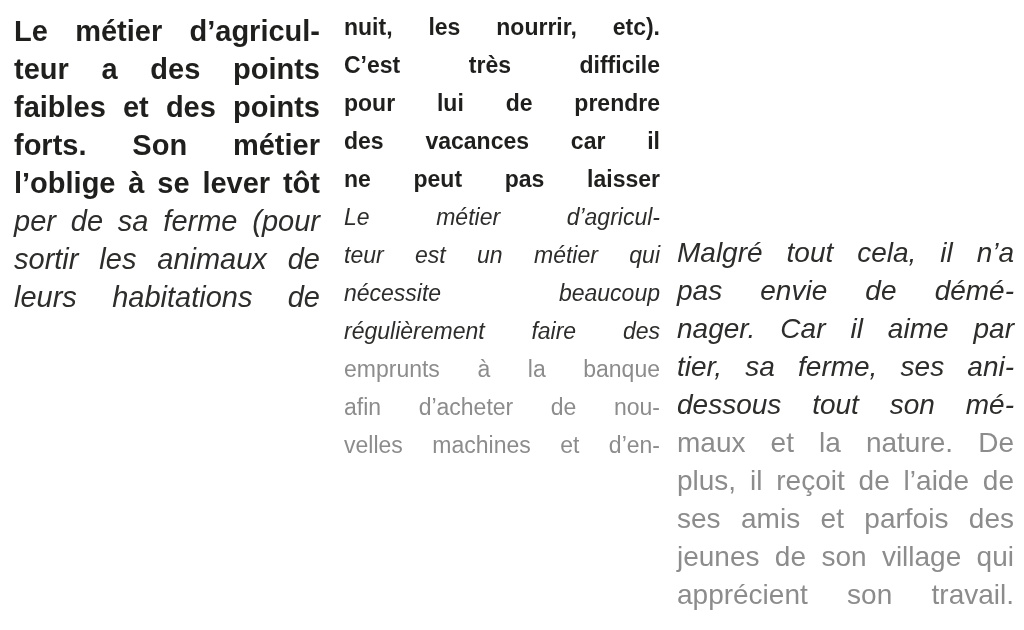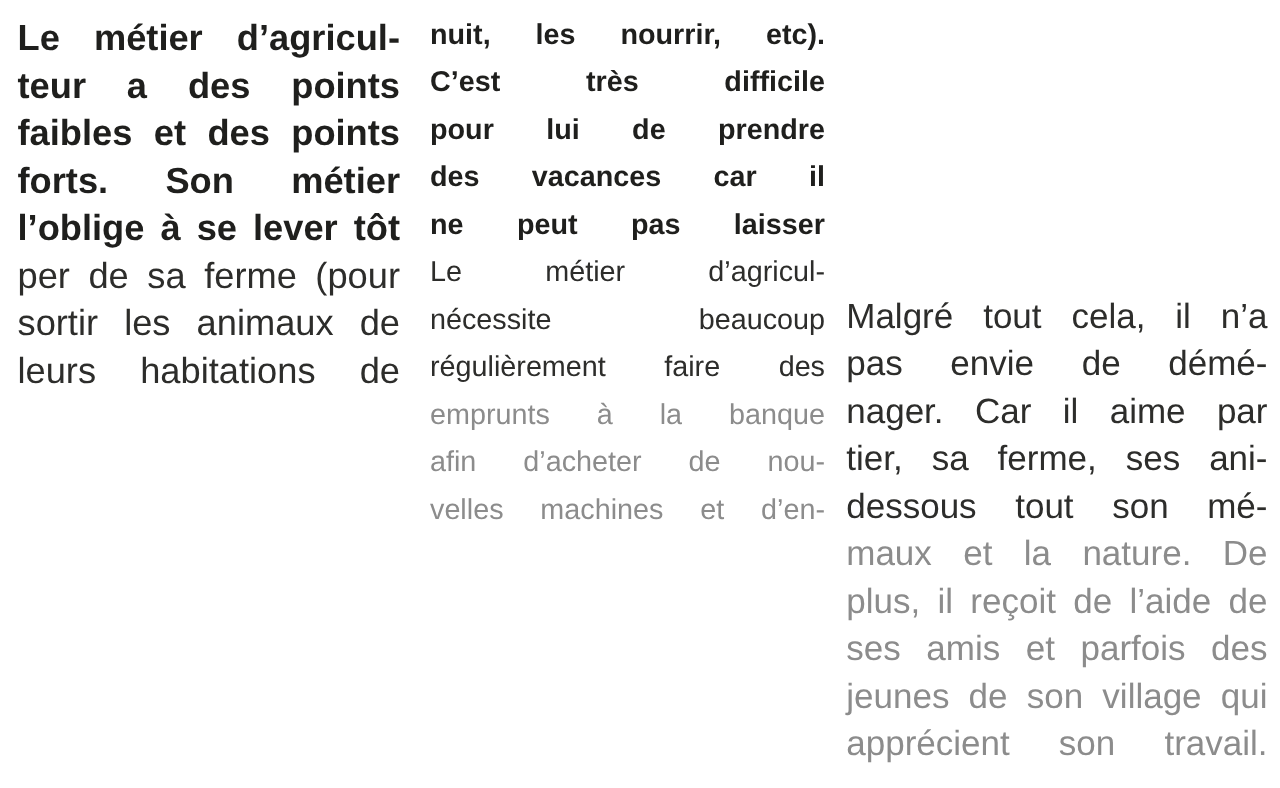--- a/index.html
+++ b/index.html
@@ -36,20 +36,21 @@
   .line.no-stretch {
     text-align-last: left;
   }
   .line.bold {
     font-weight: 700;
     color: var(--bold-text, #1f1f1d);
   }
   .line.regular {
     font-weight: 400;
     color: var(--regular-text, #2d2d2b);
+    font-style: italic;
   }
   .line.light {
     font-weight: 400;
     color: var(--light-text, #8c8c8c);
   }
 </style>
 </head>
 <body style="background: rgb(255, 255, 255);">
 
 <div class="page">
@@ -63,20 +64,21 @@
       <div class="line regular">sortir les animaux de</div>
       <div class="line regular">leurs habitations de</div>
     </section>
   <section class="col col-1">
       <div class="line bold">nuit, les nourrir, etc).</div>
       <div class="line bold">C’est très difficile</div>
       <div class="line bold">pour lui de prendre</div>
       <div class="line bold">des vacances car il</div>
       <div class="line bold">ne peut pas laisser</div>
       <div class="line regular">Le métier d’agricul-</div>
+      <div class="line regular">teur est un métier qui</div>
       <div class="line regular">nécessite beaucoup</div>
       <div class="line regular">régulièrement faire des</div>
       <div class="line light">emprunts à la banque</div>
       <div class="line light">afin d’acheter de nou-</div>
       <div class="line light">velles machines et d’en-</div>
     </section>
   <section class="col col-2">
       <div class="line regular">Malgré tout cela, il n’a</div>
       <div class="line regular">pas envie de démé-</div>
       <div class="line regular">nager. Car il aime par</div>

